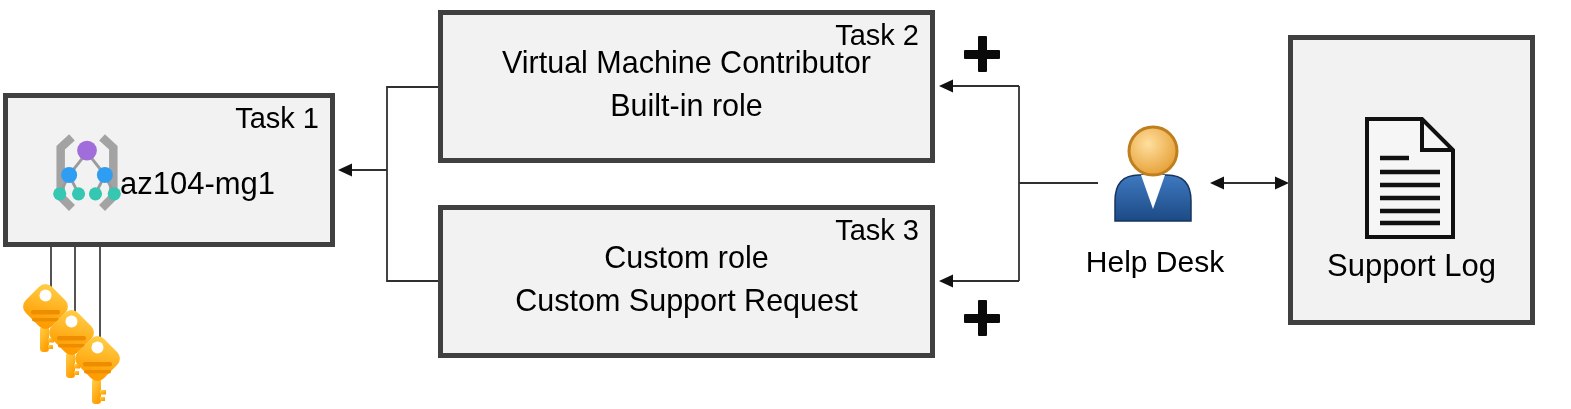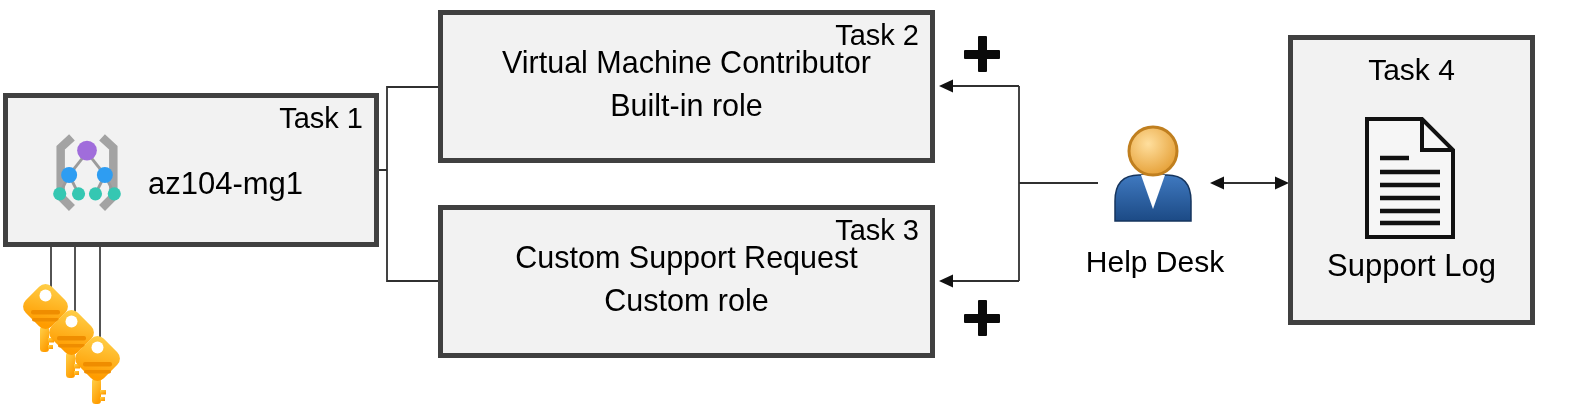--- a/index.html
+++ b/index.html
@@ -17,40 +17,40 @@
   .overlay {
     position:absolute; left:0; top:0;
     pointer-events:none;
   }
   .box {
     position:absolute;
     background:#f2f2f2;
     border:5px solid #404040;
     box-sizing:border-box;
   }
-  .box-task1 { left:3px;    top:93px;  width:376px; height:154px; }
+  .box-task1 { left:3px;    top:93px;  width:332px; height:154px; }
   .box-task2 { left:438px;  top:10px;  width:497px; height:153px; }
   .box-task3 { left:438px;  top:205px; width:497px; height:153px; }
   .box-task4 { left:1288px; top:35px;  width:247px; height:290px; }
   .badge {
     position:absolute; top:2px; right:11px;
     font-size:29px; line-height:36px; white-space:nowrap;
   }
   .badge-centered {
     position:absolute; top:12px; left:0; width:100%;
     text-align:center; font-size:30px; line-height:36px;
   }
   .role-lines {
     position:absolute; top:26px; left:0; width:100%;
     text-align:center; font-size:30.5px; line-height:43px;
   }
   .mg-icon { position:absolute; left:32px; top:32px; width:94px; height:90px; }
   .mg-label {
     position:absolute; left:112px; top:68px;
-    font-size:31px; line-height:36px; white-space:nowrap;margin-left:28px;
+    font-size:31px; line-height:36px; white-space:nowrap;
   }
   .doc-icon { position:absolute; left:71px; top:76px; width:92px; height:124px; }
   .doc-caption {
     position:absolute; top:208px; left:0; width:100%;
     text-align:center; font-size:31px; line-height:36px;
   }
   .person { position:absolute; left:1110px; top:123px; width:86px; height:102px; }
   .person-label {
     position:absolute; left:1060px; top:241px; width:190px;
     text-align:center; font-size:30px; line-height:41px;
@@ -131,27 +131,26 @@
     <div class="badge">Task 2</div>
     <div class="role-lines">
       <div>Virtual Machine Contributor</div>
       <div>Built-in role</div>
     </div>
   </div>
 
   <div class="box box-task3">
     <div class="badge">Task 3</div>
     <div class="role-lines">
+      <div>Custom role</div>
       <div>Custom Support Request</div>
-      <div>Custom role</div>
     </div>
   </div>
 
   <div class="box box-task4">
-    <div class="badge-centered">Task 4</div>
     <svg class="doc-icon" viewBox="0 0 92 124">
       <path d="M3,3 H58 L89,34 V121 H3 Z" fill="#f6f6f6" stroke="#111111" stroke-width="4" stroke-linejoin="miter"></path>
       <path d="M58,3 V34 H89" fill="none" stroke="#111111" stroke-width="4"></path>
       <g stroke="#111111" stroke-width="4.5">
         <line x1="16" y1="42" x2="45" y2="42"></line>
         <line x1="16" y1="56" x2="76" y2="56"></line>
         <line x1="16" y1="69" x2="76" y2="69"></line>
         <line x1="16" y1="82" x2="76" y2="82"></line>
         <line x1="16" y1="95" x2="76" y2="95"></line>
         <line x1="16" y1="107" x2="76" y2="107"></line>

